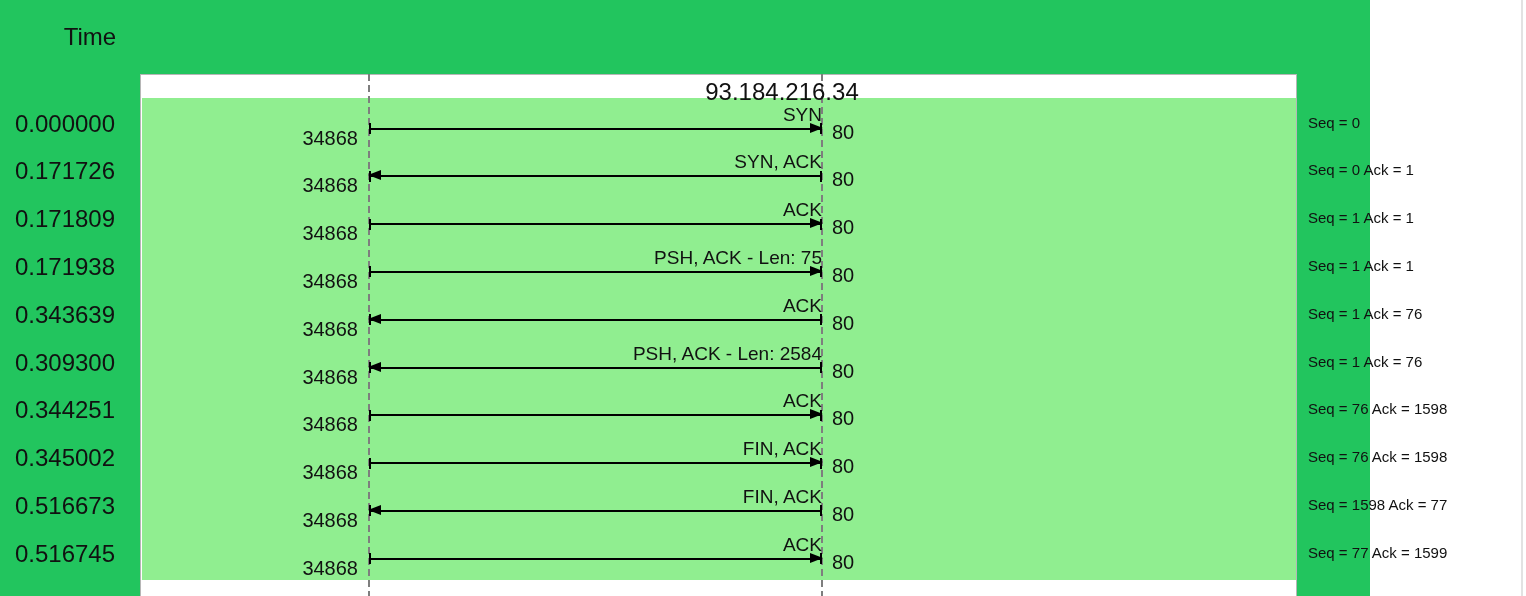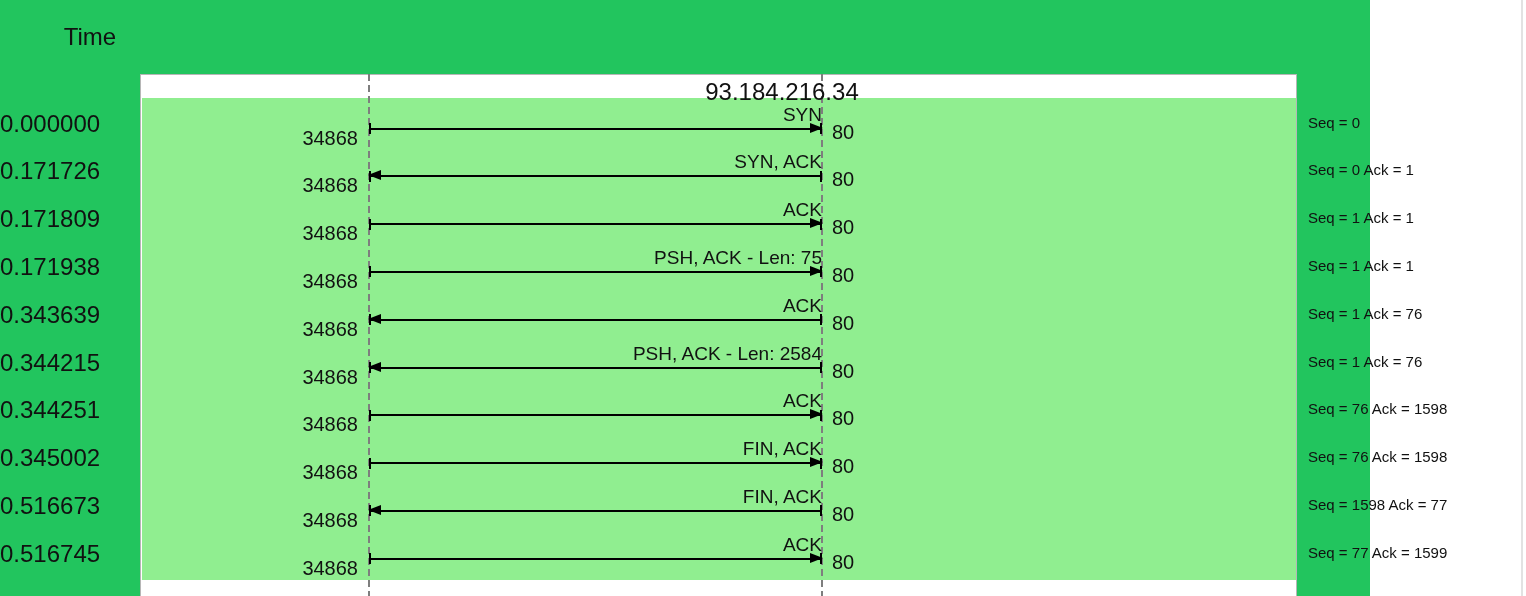--- a/index.html
+++ b/index.html
@@ -74,21 +74,21 @@
   
   .flow-row {
     position: absolute;
     left: 0; width: 1526px; height: 0;
     z-index: 4;
   }
   .flow-row .time {
     position: absolute;
     left: 0; width: 130px;
     top: -5px; transform: translateY(-50%);
-    text-align: left;
+    text-align: center;
     font-size: 24px; line-height: 30px;
     white-space: nowrap;
   }
   .flow-row .port {
     position: absolute;
     top: 3px; transform: translateY(-50%);
     font-size: 20px; line-height: 24px;
     white-space: nowrap;
   }
   .flow-row .port-a { left: 230px; width: 128px; text-align: right; margin-top: 6px; }
@@ -208,21 +208,21 @@
     <div class="flag-label">ACK</div>
     <div class="arrow">
       <div class="tick tick-a"></div>
       <div class="tick tick-b"></div>
       <div class="head"></div>
     </div>
     <div class="port port-b">80</div>
     <div class="comment">Seq = 1 Ack = 76</div>
   </div>
       <div class="flow-row dir-left" style="top: 367.5px;">
-    <div class="time">0.344215</div>
+    <div class="time">0.309300</div>
     <div class="port port-a">34868</div>
     <div class="flag-label">PSH, ACK - Len: 2584</div>
     <div class="arrow">
       <div class="tick tick-a"></div>
       <div class="tick tick-b"></div>
       <div class="head"></div>
     </div>
     <div class="port port-b">80</div>
     <div class="comment">Seq = 1 Ack = 76</div>
   </div>

